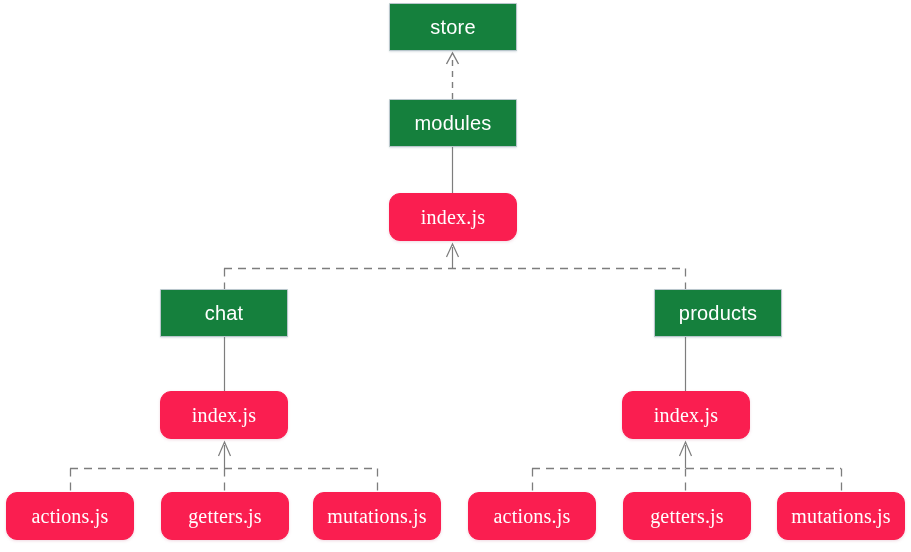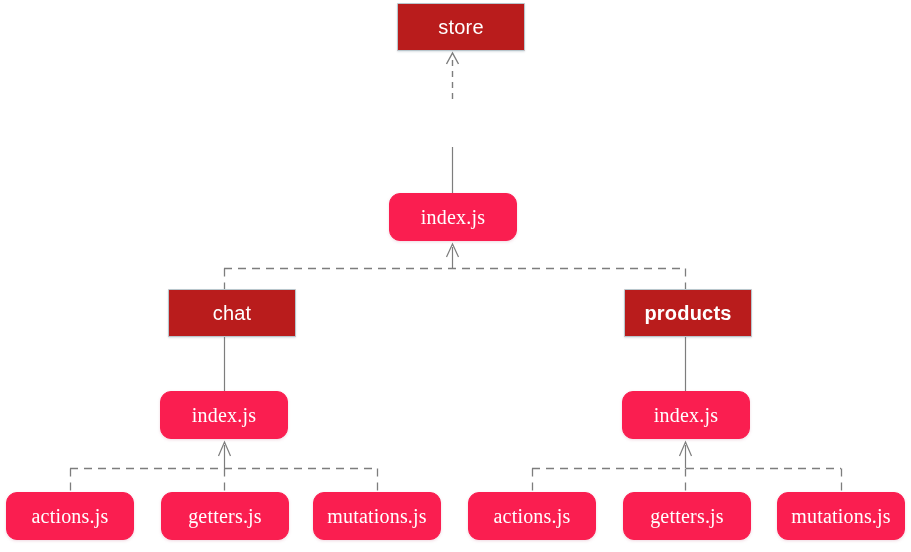--- a/index.html
+++ b/index.html
@@ -33,25 +33,24 @@
     align-items: center;
     justify-content: center;
     color: #ffffff;
     font-size: 20px;
     line-height: 1;
     letter-spacing: 0.2px;
     white-space: nowrap;
     user-select: none;
   }
   .node.folder {
-    background: #b91c1c;
+    background: #15803d;
     border: 1px solid #b9c6cc;
     border-radius: 1px;
     box-shadow: 0 1px 2px rgba(80,110,130,0.20);
-    margin-left: 8px;
   }
   .node.file {
     background: #FA1E50;
     border: 1px solid #FA1E50;
     border-radius: 11px;
     box-shadow: 0 1px 3px rgba(200,120,150,0.28);
     font-family: Liberation Serif, serif;
   }
   .node-label {
     display: block;
@@ -114,27 +113,30 @@
       <line x1="532" y1="468.5" x2="841" y2="468.5" stroke="#7d7d7d" stroke-width="1.3" stroke-dasharray="8 6"></line>
       <line x1="532.5" y1="468.5" x2="532.5" y2="492" stroke="#7d7d7d" stroke-width="1.3" stroke-dasharray="8 6"></line>
       <line x1="685.5" y1="468.5" x2="685.5" y2="492" stroke="#7d7d7d" stroke-width="1.3" stroke-dasharray="8 6"></line>
       <line x1="841.5" y1="468.5" x2="841.5" y2="492" stroke="#7d7d7d" stroke-width="1.3" stroke-dasharray="8 6"></line>
     </g>
   </svg>
 
   <div class="node folder" style="left: 389px; top: 3px; width: 128px; height: 48px;">
     <span class="node-label">store</span>
   </div>
+  <div class="node folder" style="left: 389px; top: 99px; width: 128px; height: 48px;">
+    <span class="node-label">modules</span>
+  </div>
   <div class="node file" style="left: 389px; top: 193px; width: 128px; height: 48px;">
     <span class="node-label">index.js</span>
   </div>
   <div class="node folder" style="left: 160px; top: 289px; width: 128px; height: 48px; text-align: right;">
     <span class="node-label">chat</span>
   </div>
-  <div class="node folder" style="left: 616px; top: 289px; width: 128px; height: 48px; font-weight: bold;">
+  <div class="node folder" style="left: 654px; top: 289px; width: 128px; height: 48px;">
     <span class="node-label">products</span>
   </div>
   <div class="node file" style="left: 160px; top: 391px; width: 128px; height: 48px;">
     <span class="node-label">index.js</span>
   </div>
   <div class="node file" style="left: 622px; top: 391px; width: 128px; height: 48px;">
     <span class="node-label">index.js</span>
   </div>
   <div class="node file" style="left: 6px; top: 492px; width: 128px; height: 48px;">
     <span class="node-label">actions.js</span>

